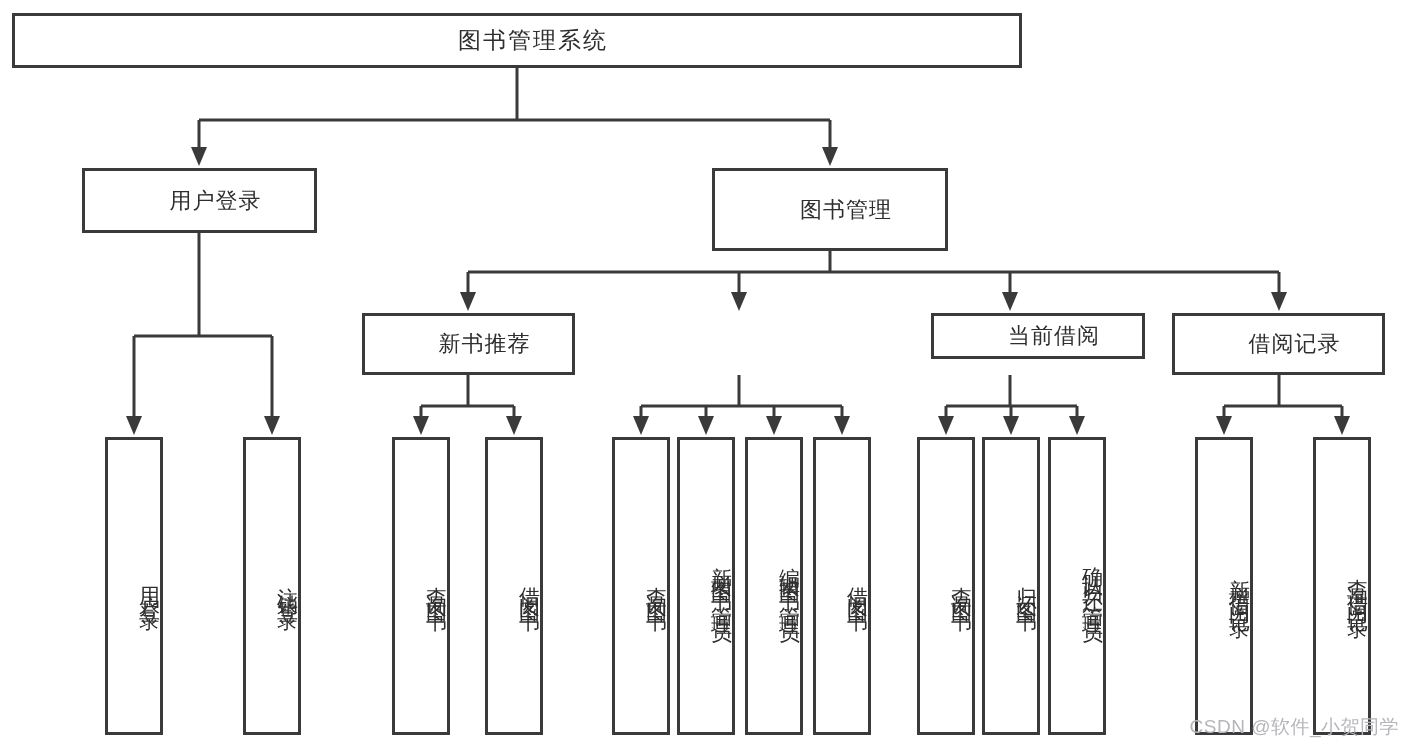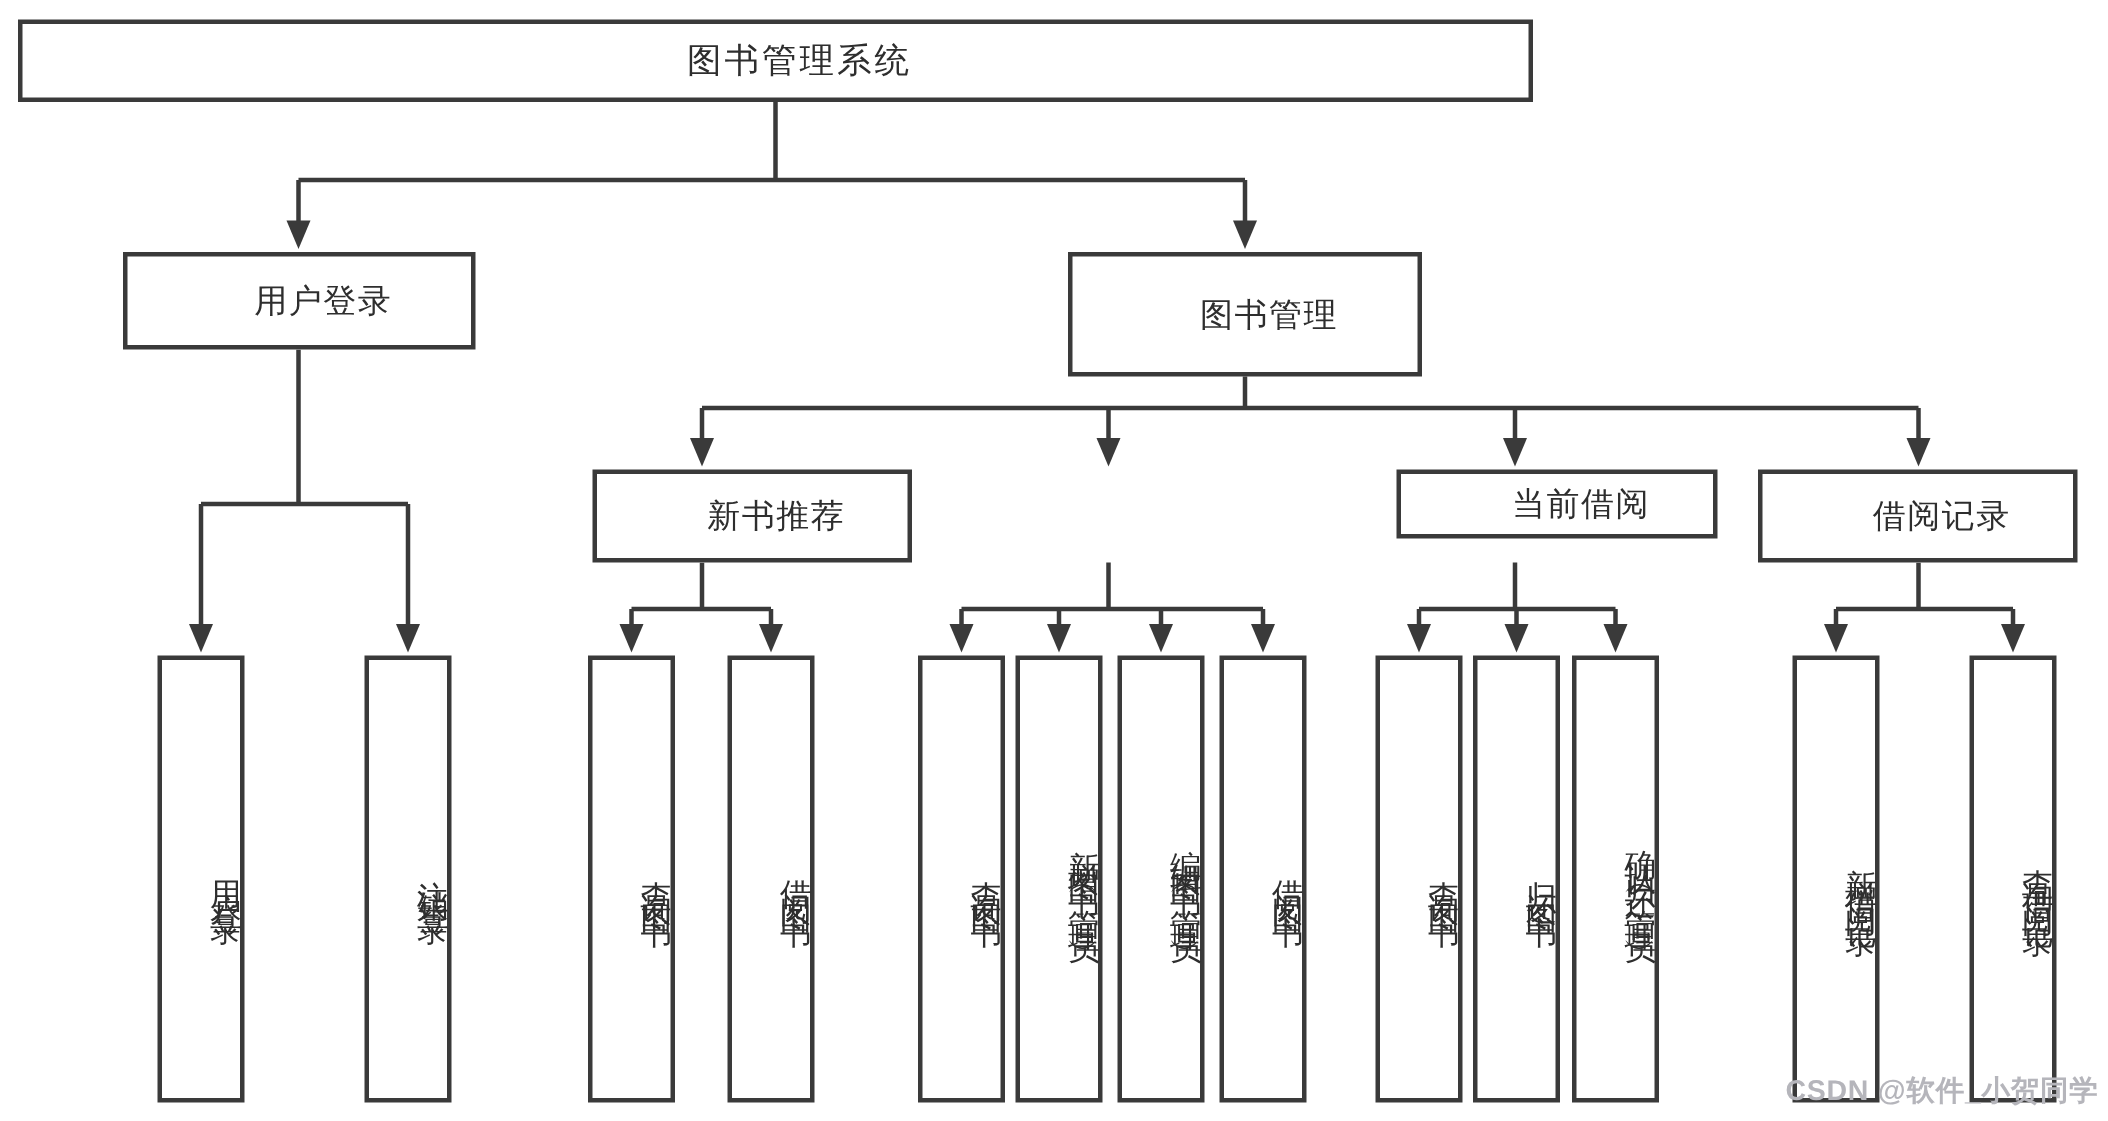--- a/index.html
+++ b/index.html
@@ -49,21 +49,21 @@
     font-size: 21px;
     letter-spacing: 8px;
     line-height: 1;
     white-space: nowrap;
   }
 
   
   .pos-root   { left: 12px;   top: 13px;  width: 1010px; height: 55px; }
   .pos-l2-ul  { left: 82px;   top: 168px; width: 235px;  height: 65px; }
   .pos-l2-bm  { left: 712px;  top: 168px; width: 236px;  height: 83px; }
-  .pos-l3-nb  { left: 362px;  top: 313px; width: 213px;  height: 62px; margin-left: 33px; }
+  .pos-l3-nb  { left: 362px;  top: 313px; width: 213px;  height: 62px; }
   .pos-l3-bb  { left: 632px;  top: 313px; width: 215px;  height: 62px; }
   .pos-l3-cb  { left: 903px;  top: 313px; width: 214px;  height: 46px; margin-left: 28px; }
   .pos-l3-br  { left: 1172px; top: 313px; width: 213px;  height: 62px; }
 
   
   .pos-ul1 { left: 105px; }
   .pos-ul2 { left: 243px; }
   .pos-nb1 { left: 392px; }
   .pos-nb2 { left: 485px; }
   .pos-bb1 { left: 612px; }
@@ -77,21 +77,20 @@
   .pos-br2 { left: 1313px; }
 
   .watermark {
     position: absolute;
     right: 6px;
     bottom: 7px;
     font-size: 19px;
     color: var(--color-watermark);
     z-index: 2;
     letter-spacing: 0.5px;
-    font-weight: bold;
   }
 </style>
 </head>
 <body>
 
 <div class="canvas">
 
   <svg class="connectors" width="1405" height="747" viewBox="0 0 1405 747">
     <g class="lines">
 

